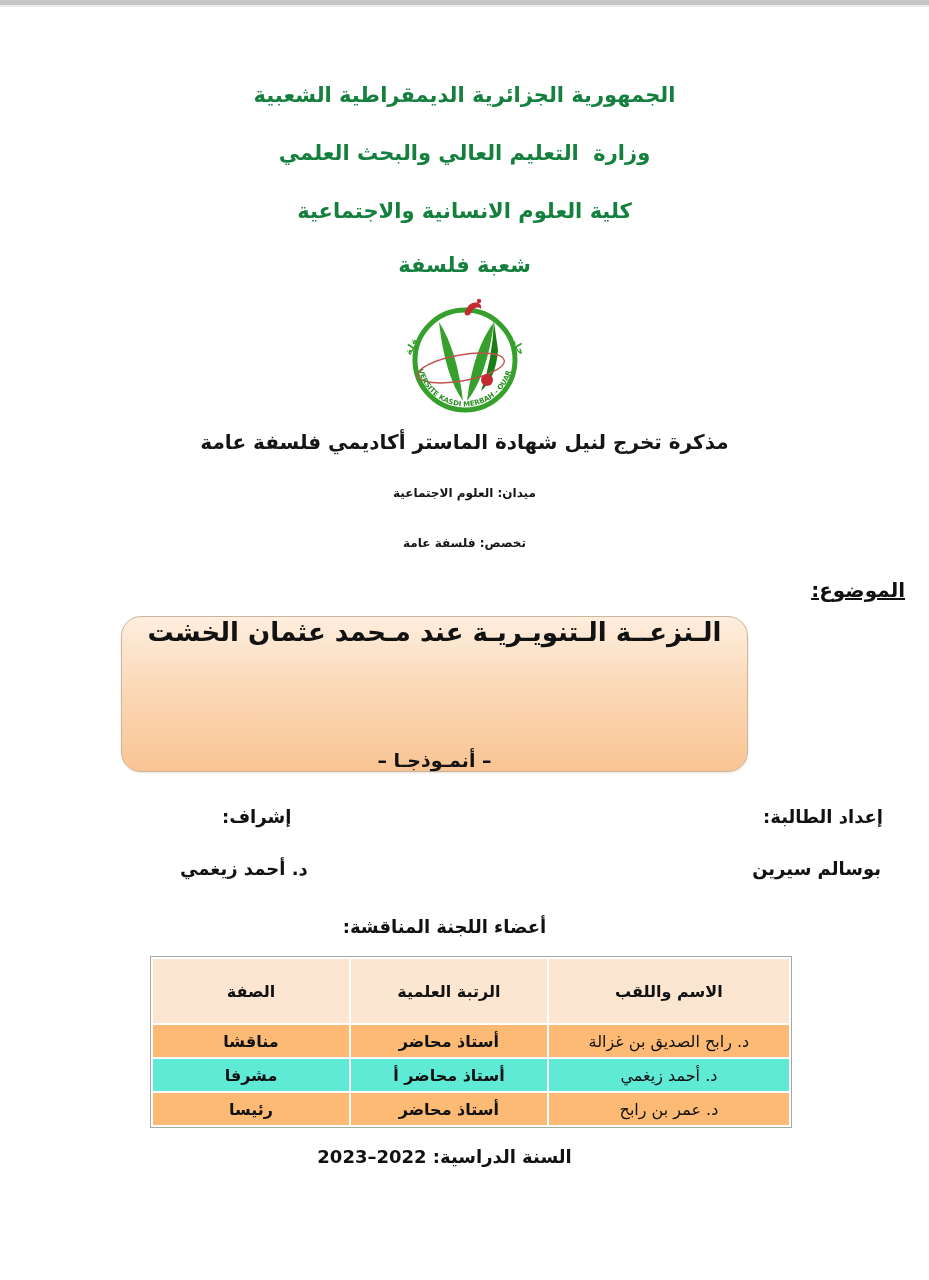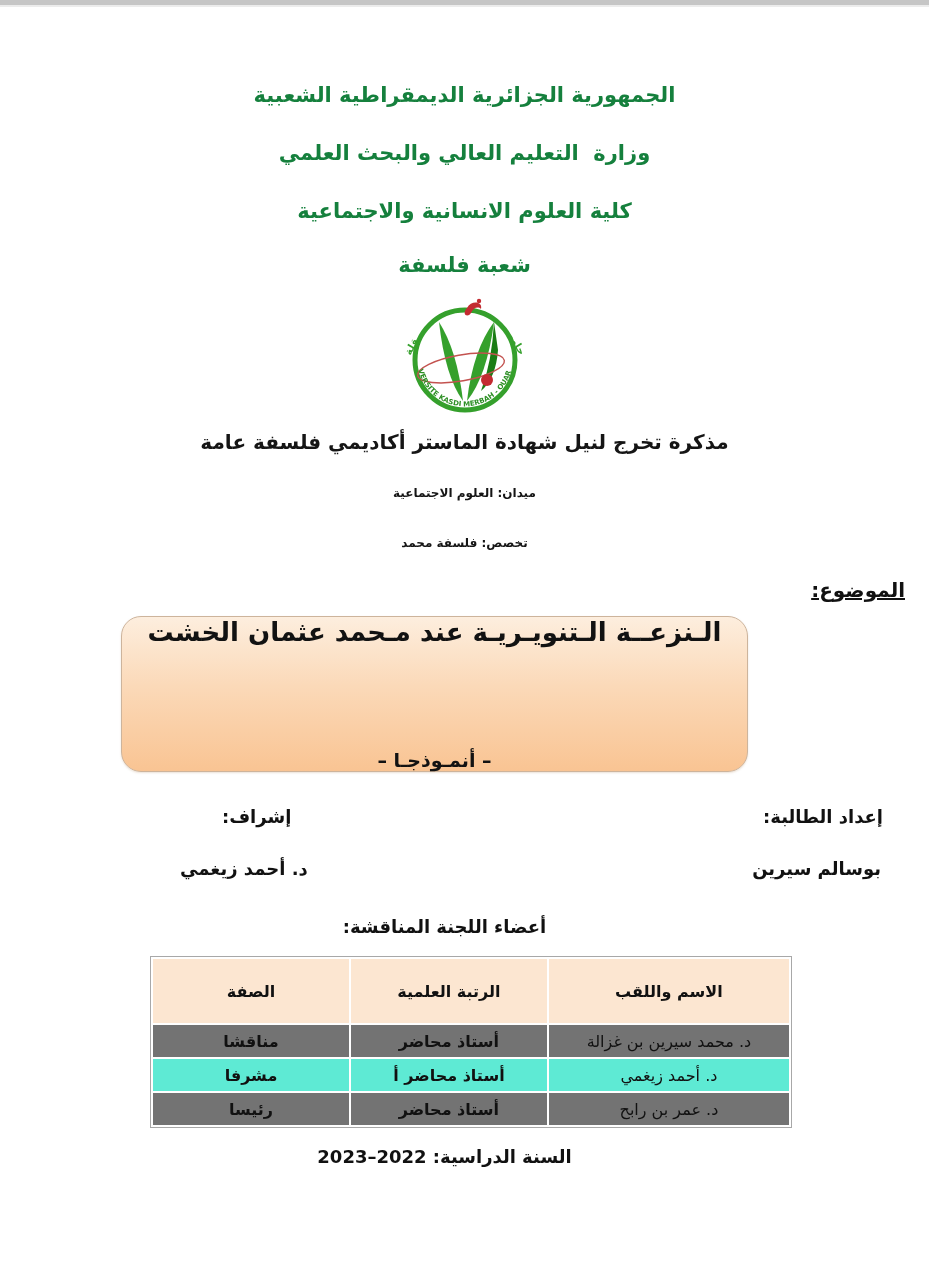--- a/index.html
+++ b/index.html
@@ -33,21 +33,21 @@
   .sup-name{top:858px;left:180px;}
 
   .committee-heading{position:absolute;top:916px;left:0;width:100%;text-align:center;
                      font-size:18px;font-weight:bold;transform:translateX(-20px);}
 
   .table-wrap{position:absolute;top:956px;left:150px;width:640px;
               border:1px solid #a8a8a8;background:#ffffff;}
   table.committee{width:100%;border-collapse:separate;border-spacing:2px;font-size:16px;}
   table.committee th{background:#fce6d1;font-weight:bold;height:32px;text-align:center;padding:16px 6px;}
   table.committee td{height:28px;text-align:center;padding:2px 6px;}
-  table.committee tr.odd td{background:#737373;}
+  table.committee tr.odd td{background:#fdba74;}
   table.committee tr.even td{background:#5eead4;}
   td.role,td.rank{font-weight:bold;}
   .col-name{width:38%;} .col-rank{width:31%;} .col-role{width:31%;}
 
   .year-line{position:absolute;top:1146px;left:0;width:100%;text-align:center;
              font-size:18px;font-weight:bold;transform:translateX(-20px);}
 </style>
 </head>
 <body>
 
@@ -78,21 +78,21 @@
       <circle cx="84" cy="13" r="2.2" fill="#c32b31"></circle>
       <circle cx="92" cy="92" r="6" fill="#c32b31"></circle>
       <text font-size="7" font-weight="bold" fill="#2c8f24">
         <textPath href="#arcBottom" startOffset="50%" text-anchor="middle">UNIVERSITE  KASDI  MERBAH - OUARGLA</textPath>
       </text>
     </svg>
   </div>
 
   <div class="dline" style="top:430px;font-size:20px">مذكرة تخرج لنيل شهادة الماستر أكاديمي فلسفة عامة</div>
   <div class="dline" style="top:486px">ميدان: العلوم الاجتماعية</div>
-  <div class="dline" style="top:536px">تخصص: فلسفة محمد</div>
+  <div class="dline" style="top:536px">تخصص: فلسفة عامة</div>
 
   <div class="subject-label">الموضوع:</div>
 
   <div class="title-box">
     <div class="main-title">الـنزعــة الـتنويـريـة عند مـحمد عثمان الخشت</div>
     <div class="sub-title">– أنمـوذجـا –</div>
   </div>
 
   <div class="lbl prep-label">إعداد الطالبة:</div>
   <div class="lbl sup-label">إشراف:</div>
@@ -110,21 +110,21 @@
         </colgroup>
       <thead>
         <tr>
           <th>الاسم واللقب</th>
           <th>الرتبة العلمية</th>
           <th>الصفة</th>
         </tr>
       </thead>
       <tbody>
         <tr class="odd">
-          <td class="name">د. محمد سيرين بن غزالة</td>
+          <td class="name">د. رابح الصديق بن غزالة</td>
           <td class="rank">أستاذ محاضر</td>
           <td class="role">مناقشا</td>
         </tr>
         <tr class="even">
           <td class="name">د. أحمد زيغمي</td>
           <td class="rank">أستاذ محاضر أ</td>
           <td class="role">مشرفا</td>
         </tr>
         <tr class="odd">
           <td class="name">د. عمر بن رابح</td>

